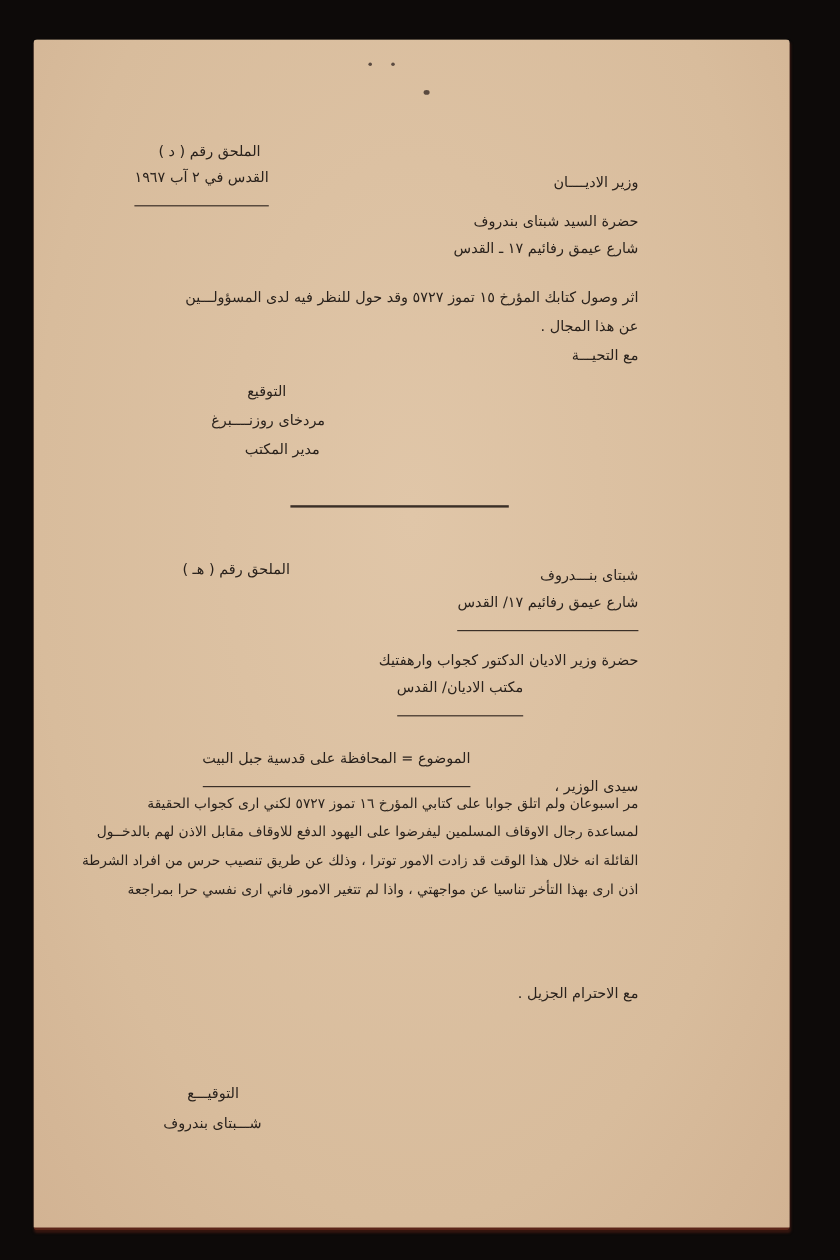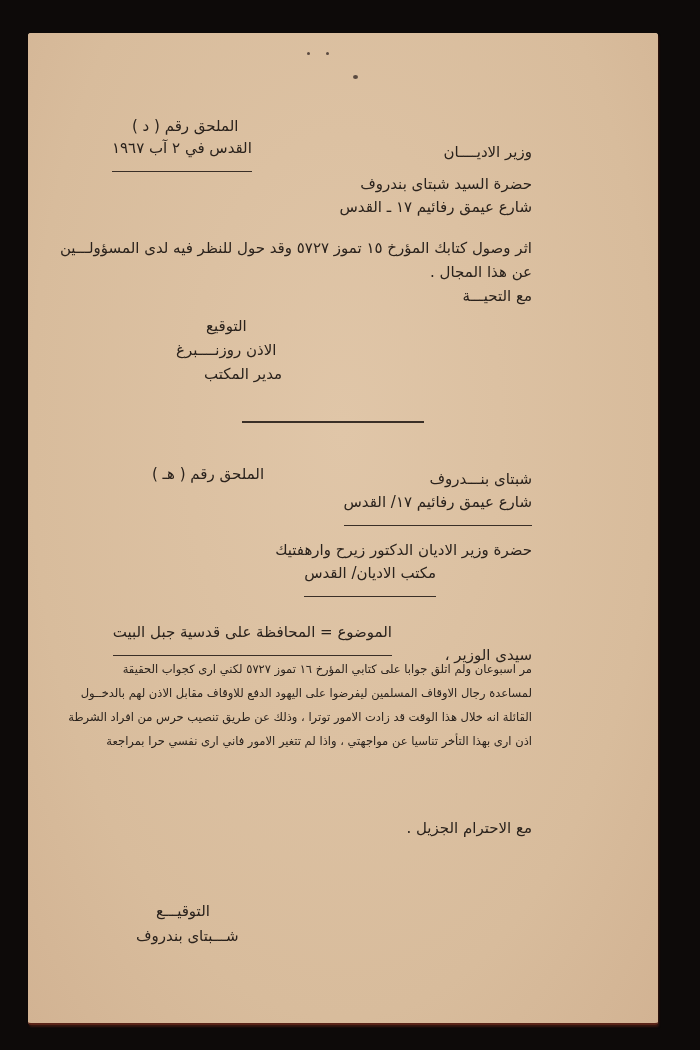--- a/index.html
+++ b/index.html
@@ -10,21 +10,21 @@
   .page {
     position: absolute; left: 28px; top: 33px; width: 630px; height: 990px;
     background: #dcc0a2;
     background-image: radial-gradient(ellipse at 50% 40%, #e0c6a8 0%, #d8bc9c 70%, #d2b393 100%);
     border-radius: 3px;
     box-shadow: 1px 2px 2px rgba(80,30,20,0.6);
     border-bottom: 2px solid #5a2418;
   }
   .t {
     position: absolute; direction: rtl; color: #2a221c; white-space: nowrap;
-    font-size: 15px; line-height: 14px;
+    font-size: 12px; line-height: 14px;
   }
   .ul { border-bottom: 1.5px solid #3a2f27; padding-bottom: 16px; }
   .para { position: absolute; direction: rtl; text-align: justify; color: #2a221c; font-size: 11.5px; line-height: 24px; }
   .para span { display: block; white-space: nowrap; }
   .rule { position: absolute; height: 1.5px; background: #3a2f27; }
   .dot { position: absolute; width: 3px; height: 3px; background: #5a4a40; border-radius: 50%; }
 </style>
 </head>
 <body>
 
@@ -38,30 +38,30 @@
   <div class="t ul" style="left:84px; top:108px;">القدس في ٢ آب ١٩٦٧</div>
   <div class="t" style="right:126px; top:112px;">وزير الاديــــان</div>
   <div class="t" style="right:126px; top:144px;">حضرة السيد شبتاى بندروف</div>
   <div class="t" style="right:126px; top:167px;">شارع عيمق رفائيم ١٧ ـ القدس</div>
 
   <div class="t" style="right:126px; top:208px;">اثر وصول كتابك المؤرخ ١٥ تموز ٥٧٢٧ وقد حول للنظر فيه لدى المسؤولـــين</div>
   <div class="t" style="right:126px; top:232px;">عن هذا المجال .</div>
   <div class="t" style="right:126px; top:256px;">مع التحيـــة</div>
 
   <div class="t" style="left:178px; top:286px;">التوقيع</div>
-  <div class="t" style="left:148px; top:310px;">الاذن روزنــــبرغ</div>
+  <div class="t" style="left:148px; top:310px;">مردخاى روزنــــبرغ</div>
   <div class="t" style="left:176px; top:334px;">مدير المكتب</div>
 
   <div class="rule" style="left:214px; top:388px; width:182px;"></div>
 
   <div class="t" style="left:124px; top:434px;">الملحق رقم ( هـ )</div>
   <div class="t" style="right:126px; top:439px;">شبتاى بنـــدروف</div>
   <div class="t ul" style="right:126px; top:462px;">شارع عيمق رفائيم ١٧/ القدس</div>
 
-  <div class="t" style="right:126px; top:510px;">حضرة وزير الاديان الدكتور زيرح وارهفتيك</div>
+  <div class="t" style="right:126px; top:510px;">حضرة وزير الاديان الدكتور كجواب وارهفتيك</div>
   <div class="t ul" style="right:222px; top:533px;">مكتب الاديان/ القدس</div>
 
   <div class="t" style="right:126px; top:567px;margin-top:48px;">سيدى الوزير ،</div>
   <div class="t ul" style="right:266px; top:592px;">الموضوع = المحافظة على قدسية جبل البيت</div>
 
   <div class="para" style="left:30px; right:126px; top:624px;">
     <span>مر اسبوعان ولم اتلق جوابا على كتابي المؤرخ ١٦ تموز ٥٧٢٧ لكني ارى كجواب الحقيقة</span>
     <span>لمساعدة رجال الاوقاف المسلمين ليفرضوا على اليهود الدفع للاوقاف مقابل الاذن لهم بالدخــول</span>
     <span>القائلة انه خلال هذا الوقت قد زادت الامور توترا ، وذلك عن طريق تنصيب حرس من افراد الشرطة</span>
     <span>اذن ارى بهذا التأخر تناسيا عن مواجهتي ، واذا لم تتغير الامور فاني ارى نفسي حرا بمراجعة</span>

